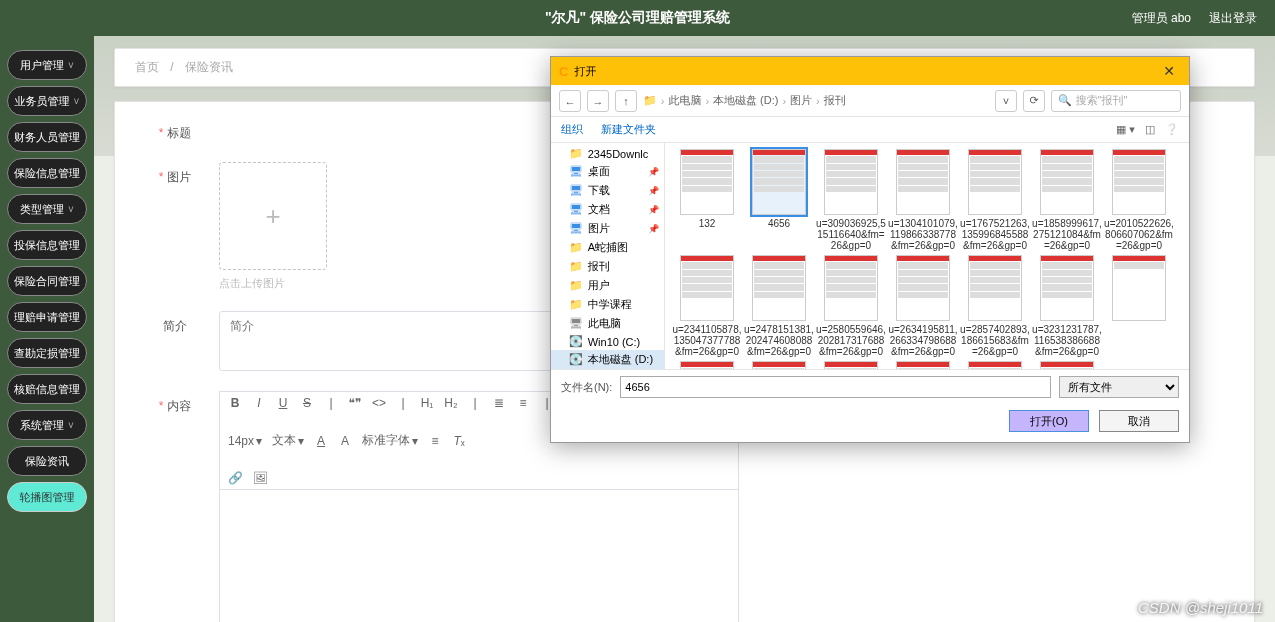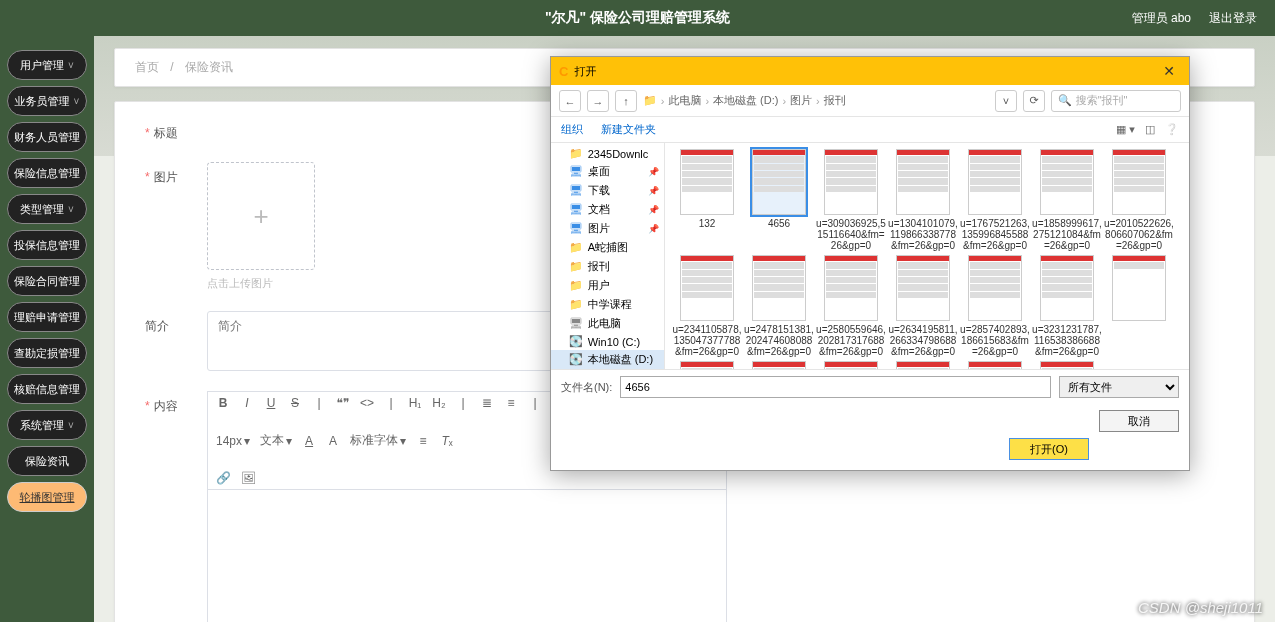--- a/index.html
+++ b/index.html
@@ -4,30 +4,30 @@
 <style>
 * { box-sizing: border-box; margin: 0; padding: 0; }
 body { font-family: "Microsoft YaHei", Arial, sans-serif; font-size: 12px; background: #e8e8e4; width: 1275px; height: 622px; overflow: hidden; position: relative; }
 .topbar { height: 36px; background: #3e5a3c; color: #fff; display: flex; align-items: center; justify-content: center; position: relative; }
 .topbar .brand { font-weight: bold; font-size: 14px; }
 .topbar .right { position: absolute; right: 18px; top: 0; height: 36px; display: flex; align-items: center; gap: 18px; font-size: 12px; }
 .shell { display: flex; height: calc(622px - 36px); }
 
 .sidebar { width: 94px; background: #3e5a3c; padding: 8px 4px; overflow-y: auto; }
 .pill { width: 80px; height: 30px; margin: 6px auto; border-radius: 15px; background: #222; border: 1px solid #888; color: #fff; display: flex; align-items: center; justify-content: center; gap: 4px; font-size: 11px; cursor: pointer; }
-.pill.white { background: #fdba74; color: #333; border: 1px solid #ccc; text-decoration: underline; }
+.pill.white { background: #5eead4; color: #333; border: 1px solid #ccc; }
 .chev { font-size: 10px; color: #aaa; }
 
 .main { flex: 1; padding: 12px 20px; position: relative; background: linear-gradient(180deg,#c9d0c4 0,#d8dbd3 120px,#eceee8 120px,#eceee8 100%); }
 .card { background: #fff; border: 1px solid #e3e3e3; border-radius: 2px; box-shadow: 0 1px 3px rgba(0,0,0,0.05); }
 .crumb { padding: 10px 16px; margin-bottom: 14px; color: #555; font-size: 12px; }
 .crumb span { margin: 0 4px; color: #aaa; }
 .form { padding: 16px 30px 30px 30px; min-height: 480px; }
 .row { display: flex; align-items: flex-start; margin-bottom: 20px; }
-.lbl { width: 60px; text-align: left; color: #555; font-size: 12px; padding-top: 7px; margin-right: 2px; }
+.lbl { width: 60px; text-align: center; color: #555; font-size: 12px; padding-top: 7px; margin-right: 14px; }
 .req::before { content: "*"; color: #f56c6c; margin-right: 4px; }
 .inp { flex: 1; height: 30px; border: 1px solid #dcdfe6; border-radius: 3px; padding: 0 10px; color: #999; font-size: 12px; max-width: 520px; }
 .upl { width: 108px; height: 108px; border: 1px dashed #c0c4cc; border-radius: 4px; display: flex; align-items: center; justify-content: center; color: #bbb; font-size: 26px; cursor: pointer; }
 .upl-hint { font-size: 11px; color: #bbb; margin-top: 6px; }
 .txa { flex: 1; height: 60px; border: 1px solid #dcdfe6; border-radius: 3px; padding: 6px 10px; color: #999; font-size: 12px; resize: none; max-width: 520px; }
 .editor { flex: 1; max-width: 520px; }
 .tb { border: 1px solid #dcdfe6; padding: 4px 8px; display: flex; flex-wrap: wrap; gap: 10px; align-items: center; color: #666; font-size: 12px; }
 .tb span { cursor: pointer; min-width: 14px; text-align: center; }
 .tb .sel { display: inline-flex; gap: 2px; align-items: center; }
 .ed-body { border: 1px solid #dcdfe6; border-top: none; height: 180px; padding: 6px; }
@@ -58,21 +58,21 @@
 .thumb { width: 54px; height: 66px; margin: 0 auto 3px auto; border: 1px solid #ccc; background: #fff; position: relative; overflow: hidden; }
 .thumb .bar { height: 8%; background: #d33; }
 .thumb .blk { height: 10%; background: #ddd; margin: 1px; }
 .fname { display: block; line-height: 1.1; word-break: break-all; max-height: 3.3em; overflow: hidden; }
 .dlg-bottom { border-top: 1px solid #e5e5e5; padding: 6px 10px; display: flex; align-items: center; gap: 8px; }
 .dlg-bottom label { color: #555; }
 .dlg-bottom input, .dlg-bottom select { height: 22px; border: 1px solid #aaa; font-size: 11px; padding: 0 4px; }
 .dlg-bottom .fname-in { flex: 1; }
 .dlg-actions { display: flex; justify-content: flex-end; gap: 10px; padding: 6px 10px 10px 10px; }
 .dlg-actions button { width: 80px; height: 22px; border: 1px solid #888; background: #f4f4f4; cursor: pointer; font-size: 11px; }
-.dlg-actions button.primary { border: 1.5px solid #4a90e2; background: #fde047; margin-top: 28px; }
+.dlg-actions button.primary { border: 1.5px solid #4a90e2; background: #c4b5fd; }
 .wm { position: absolute; right: 12px; bottom: 6px; color: rgba(255,255,255,0.85); font-size: 15px; font-style: italic; pointer-events: none; text-shadow: 0 0 4px #000; }
 </style>
 </head>
 <body>
 
 <div class="topbar">
   <div class="brand">"尔凡" 保险公司理赔管理系统</div>
   <div class="right">
     <span>管理员 abo</span>
     <span>退出登录</span>

